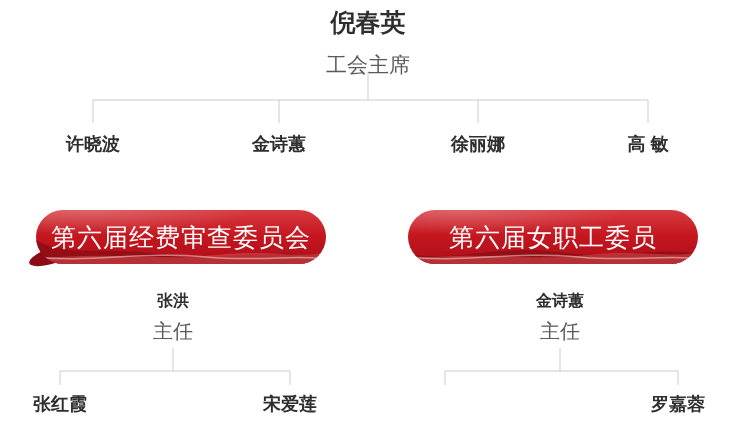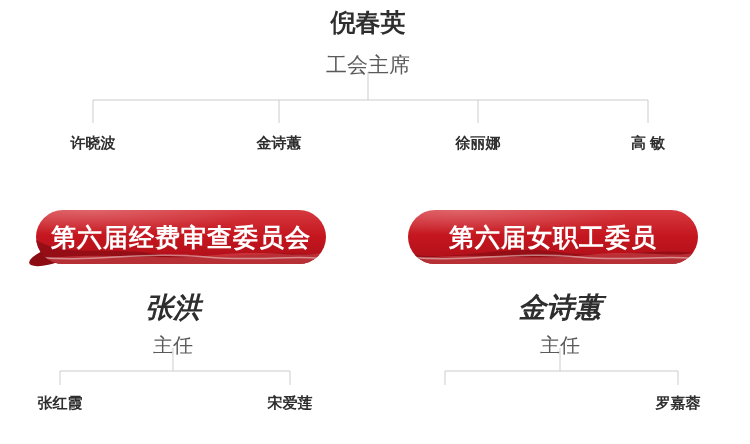--- a/index.html
+++ b/index.html
@@ -5,41 +5,41 @@
   html,body{margin:0;padding:0;background:#fff;}
   .canvas{
     position:relative;width:750px;height:444px;background:#ffffff;
     font-family:"Liberation Sans","DejaVu Sans",sans-serif;overflow:hidden;
   }
   .connectors{position:absolute;left:0;top:0;width:750px;height:444px;}
   .connectors path{stroke:#cccccc;stroke-width:1;fill:none;}
   .node{position:absolute;transform:translateX(-50%);text-align:center;white-space:nowrap;}
   .nm{font-weight:700;color:#2e2e2e;line-height:1.15;}
   .lg{font-size:25px;}
-  .md{font-size:28px;font-style:italic;}
-  .sm{font-size:15px;}
+  .md{font-size:16px;}
+  .sm{font-size:18px;}
   .ttl{font-size:21px;color:#5a5a5a;line-height:1.2;margin-top:15px;}
   .ttl-sm{font-size:20px;color:#5a5a5a;line-height:1.2;margin-top:9px;}
 
   .banner{position:absolute;top:210px;width:290px;height:54px;}
   .banner .tail{
     position:absolute;left:-8px;bottom:1px;width:52px;height:16px;
     background:#8c0c13;border-radius:60% 40% 55% 45%;
     transform:rotate(-16deg);z-index:0;
   }
   .banner .pill{
     position:absolute;inset:0;border-radius:27px;overflow:hidden;z-index:1;
     background:
       radial-gradient(130% 100% at 18% 0%, rgba(255,255,255,0.22), rgba(255,255,255,0) 45%),
       linear-gradient(180deg,#d63a40 0%, #c5161f 48%, #ad0f19 100%);
   }
   .banner .waves{position:absolute;left:0;bottom:0;width:100%;height:100%;}
   .banner .label{
     position:absolute;inset:0;z-index:2;display:flex;align-items:center;justify-content:center;
-    color:#ffffff;font-size:25px;letter-spacing:1px;font-weight:bold;
+    color:#ffffff;font-size:25px;letter-spacing:1px;
   }
 </style>
 </head>
 <body>
 
 <div class="canvas">
 
   <svg class="connectors" viewBox="0 0 750 444">
     <path d="M368,72 L368,100 M93,100 L648,100 M93,100 L93,123 M279,100 L279,123 M478,100 L478,123 M648,100 L648,123"></path>
     <path d="M173,348 L173,371 M60,371 L290,371 M60,371 L60,385 M290,371 L290,385"></path>

